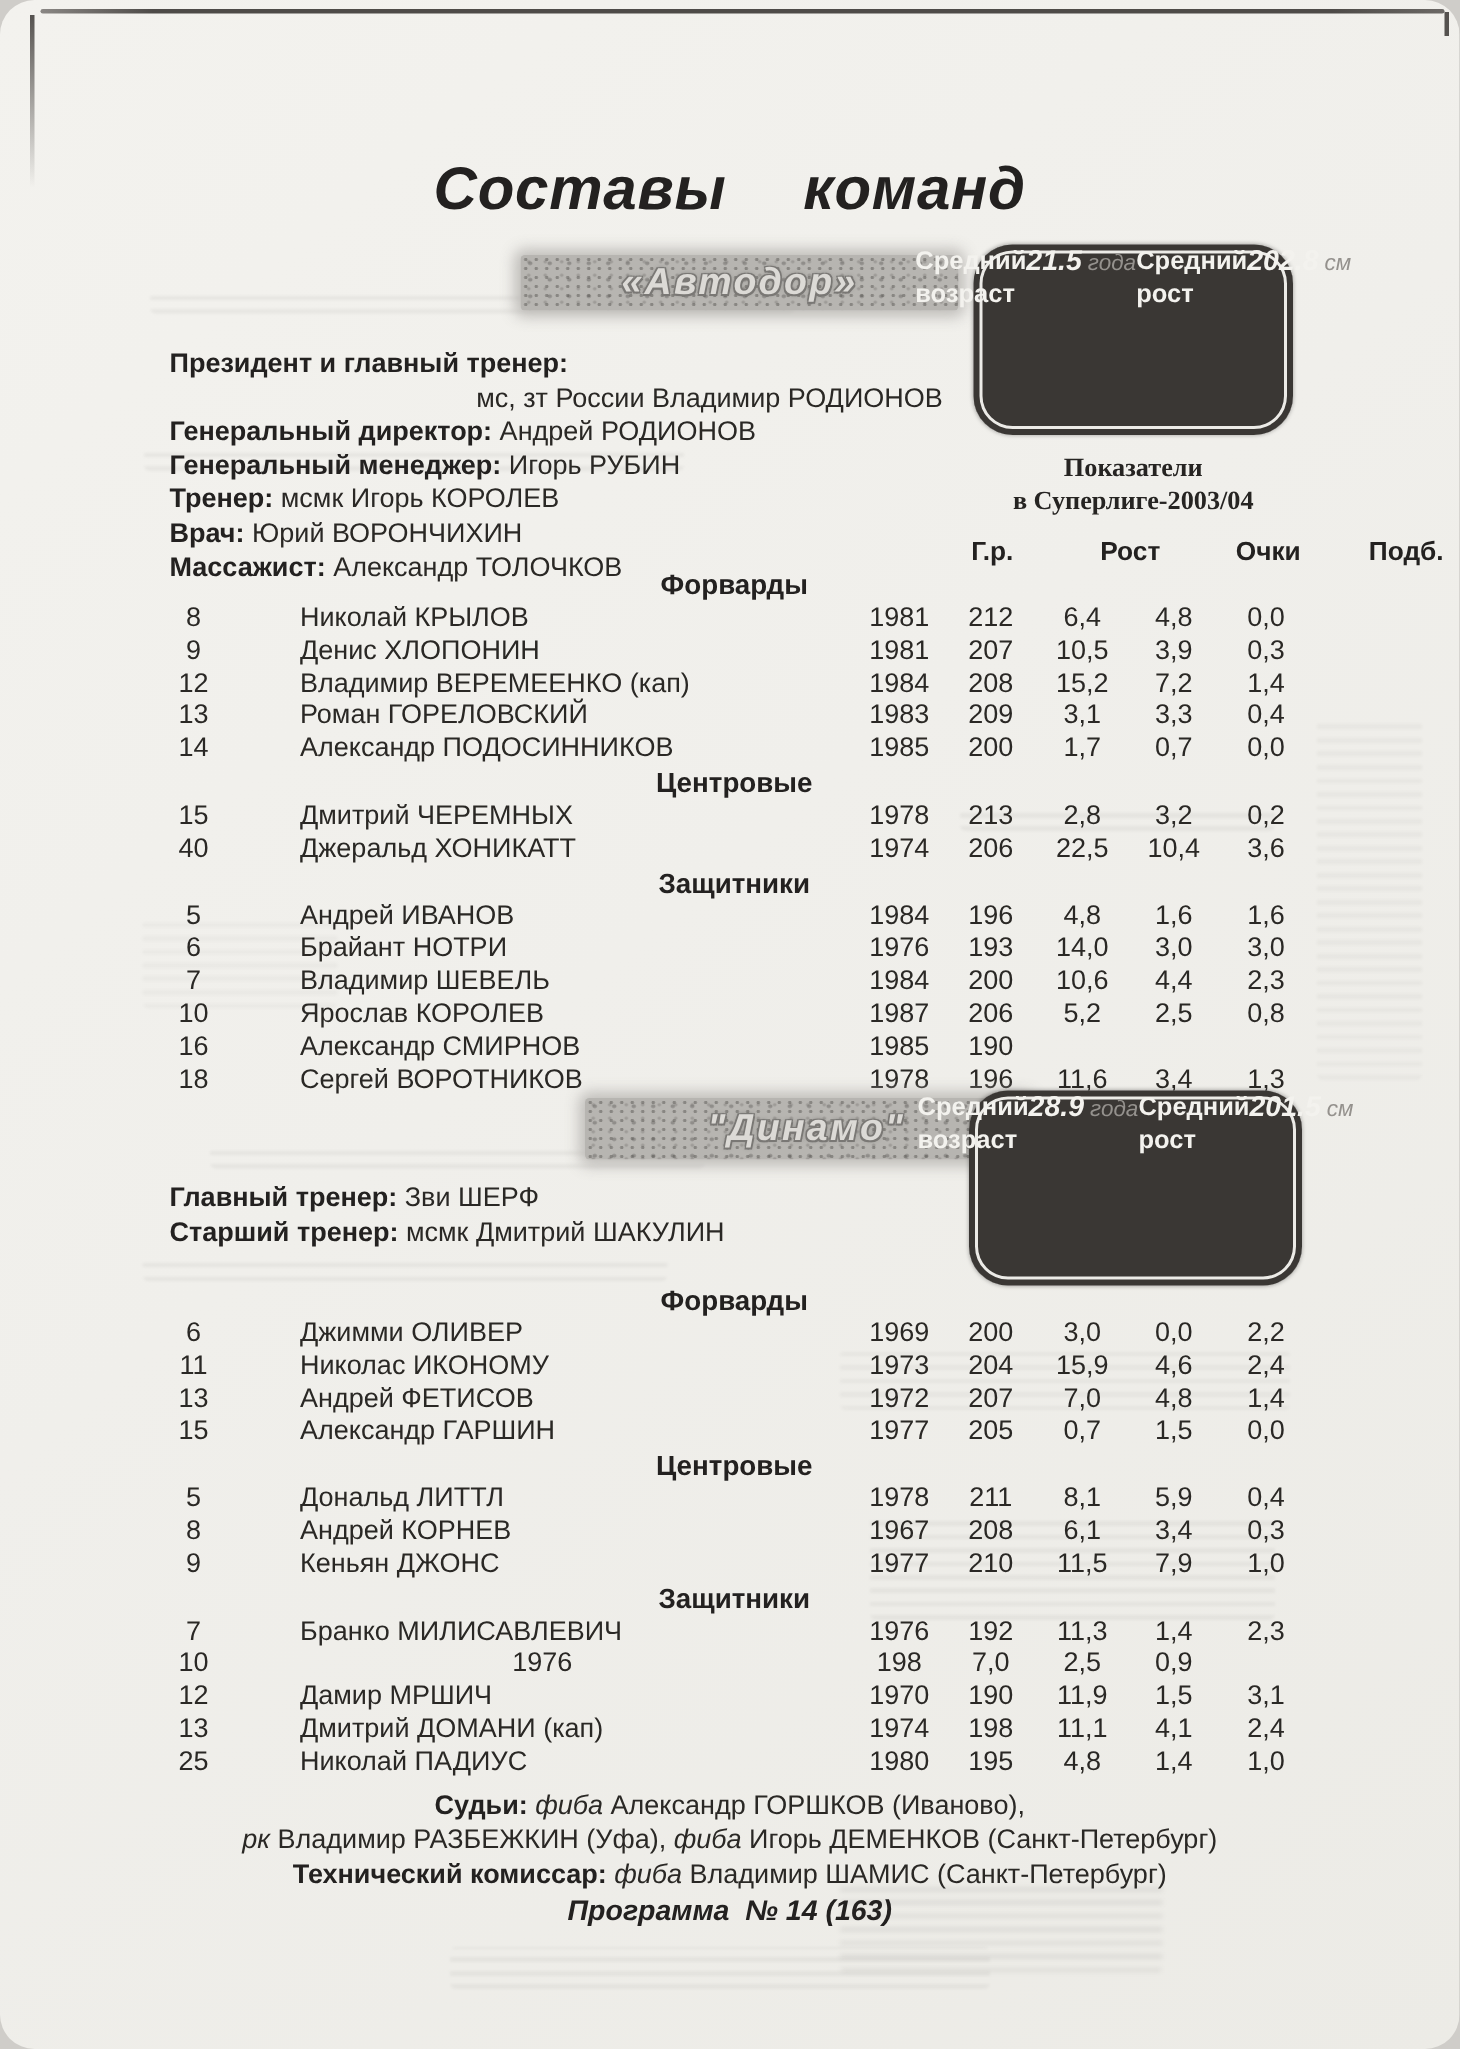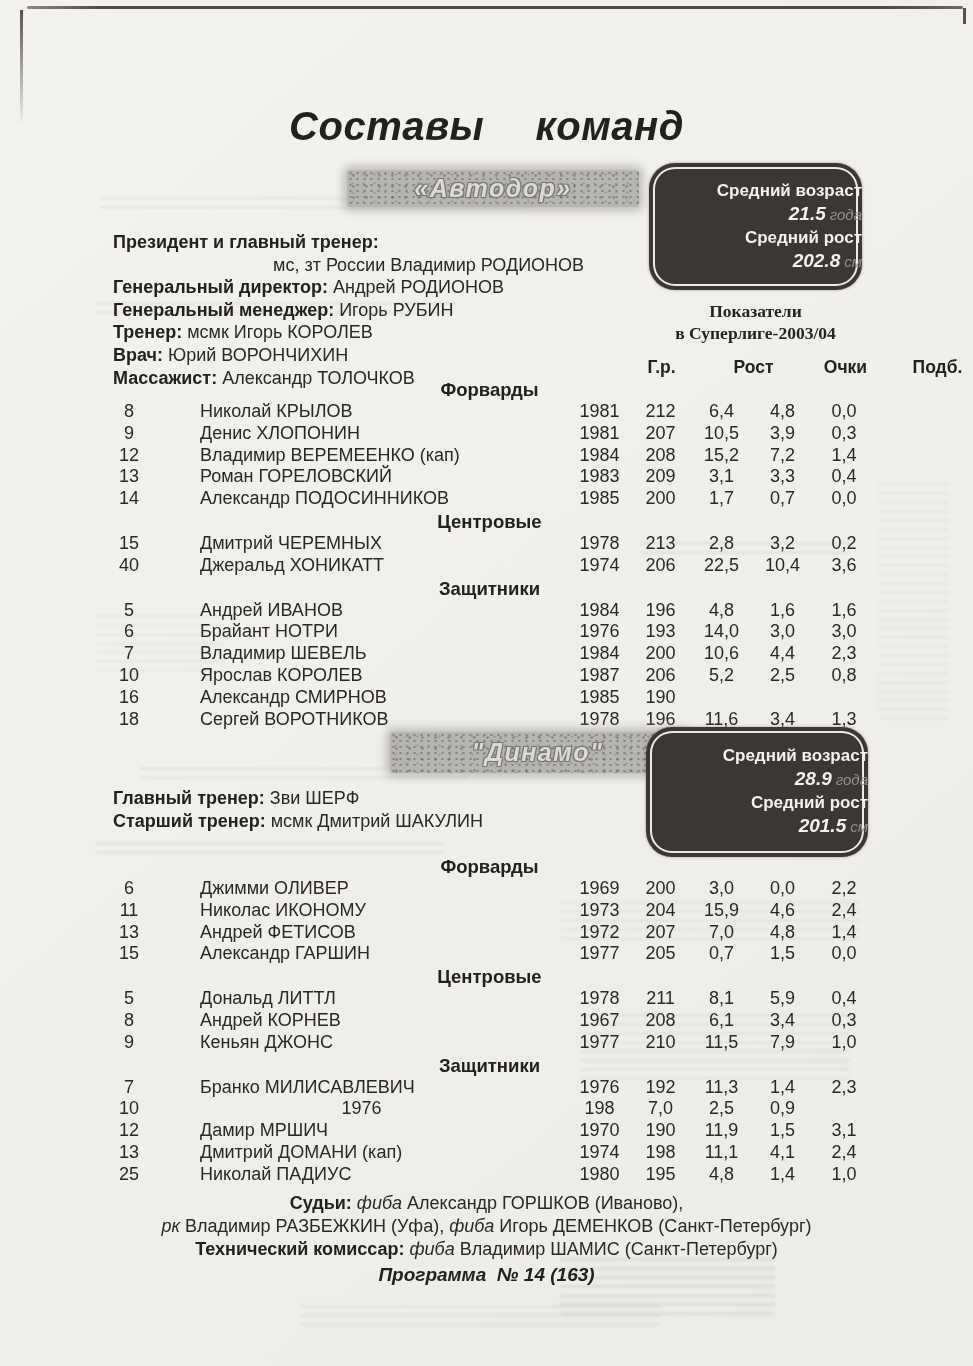--- a/index.html
+++ b/index.html
@@ -1,19 +1,19 @@
 <!DOCTYPE html>
 <html><head>
 <meta charset="utf-8">
 <style>
   html,body{margin:0;padding:0;background:#cfcdc9;}
   .page{
     position:relative;width:973px;height:1366px;margin:0 auto;overflow:hidden;
     background:linear-gradient(140deg,#f3f2ee 0%,#f0efeb 45%,#ecebe6 100%);
-    font-family:"Liberation Sans",sans-serif;color:#2a2825;
+    font-family:"Liberation Sans",sans-serif;color:#2a2825;border-radius:23px;
   }
   
   .scan-top{position:absolute;top:6px;left:27px;width:936px;height:3px;border-radius:2px;
     background:linear-gradient(90deg,#8a8784,#4e4b48 8%,#4e4b48 92%,#6b6865);}
   .scan-right{position:absolute;top:8px;right:7px;width:3px;height:16px;background:#55524f;}
   .scan-left{position:absolute;top:10px;left:20px;width:3px;height:115px;
     background:linear-gradient(#55524f,rgba(85,82,79,0));}
   
   .smudge{position:absolute;opacity:.08;border-radius:4px;filter:blur(1.2px);
     background:repeating-linear-gradient(0deg,#6a6865 0 3px,transparent 3px 9px);}
@@ -27,35 +27,35 @@
     background-color:#b7b5b1;border-radius:3px;
     background-image:
       radial-gradient(rgba(90,88,85,.5) 1px,transparent 1.4px),
       radial-gradient(rgba(120,117,114,.4) 1px,transparent 1.5px),
       radial-gradient(rgba(70,68,66,.35) 1.2px,transparent 1.8px);
     background-size:7px 6px,11px 9px,13px 11px;
     box-shadow:0 0 9px 4px rgba(183,181,177,.85);}
   .badge--1{left:347px;top:170px;width:292px;height:37px;}
   .badge--2{left:390px;top:732px;width:295px;height:41px;}
   
-  .statbox{position:absolute;background:#3a3734;border-radius:26px;color:#f3f2ee;text-align:right;
-    display:flex;flex-direction:column;justify-content:center;
+  .statbox{position:absolute;background:#3a3734;border-radius:26px;color:#f3f2ee;text-align:left;
+    display:flex;flex-direction:row;justify-content:center;
     box-shadow:inset 0 0 0 4px #3a3734,inset 0 0 0 6px #ecebe7,0 0 3px rgba(0,0,0,.35);}
   .statbox--1{left:649px;top:163px;width:213px;height:127px;}
   .statbox--2{left:646px;top:727px;width:222px;height:130px;}
   .sb-label{font-weight:bold;font-size:17px;line-height:22px;}
   .sb-value{font-size:19px;line-height:24px;font-weight:bold;font-style:italic;}
   .sb-unit{font-weight:normal;font-style:italic;font-size:15px;color:#94918d;margin-left:4px;}
   .season-note{position:absolute;left:649px;top:300px;width:213px;text-align:center;
     font-weight:bold;font-size:17.5px;line-height:22px;color:#262422;font-family:Liberation Serif, serif;}
   .staff{position:absolute;left:113px;font-size:18px;line-height:22.6px;}
   .staff--1{top:231px;width:560px;}
   .staff--2{top:787px;width:560px;}
   .staff-line b{font-weight:bold;color:#232120;}
-  .staff-line.indent{padding-left:160px;}
+  .staff-line.indent{padding-left:160px;text-align:center;}
   
   .teamtable{position:absolute;left:104px;width:771px;}
   .teamtable--1{top:357px;}
   .teamtable--2{top:855px;}
   .trow{display:grid;grid-template-columns:50px 415px 61px 61px 61px 61px 62px;}
   .cols-row{font-weight:bold;font-size:17.5px;line-height:20px;margin-bottom:1px;color:#232120;gap:31px;}
   .cols-row .hc{text-align:center;}
   .sec-title{text-align:center;font-weight:bold;font-size:18.5px;line-height:23px;color:#232120;}
   .player-row{font-size:18px;line-height:21.8px;}
   .cell-num{text-align:center;}

